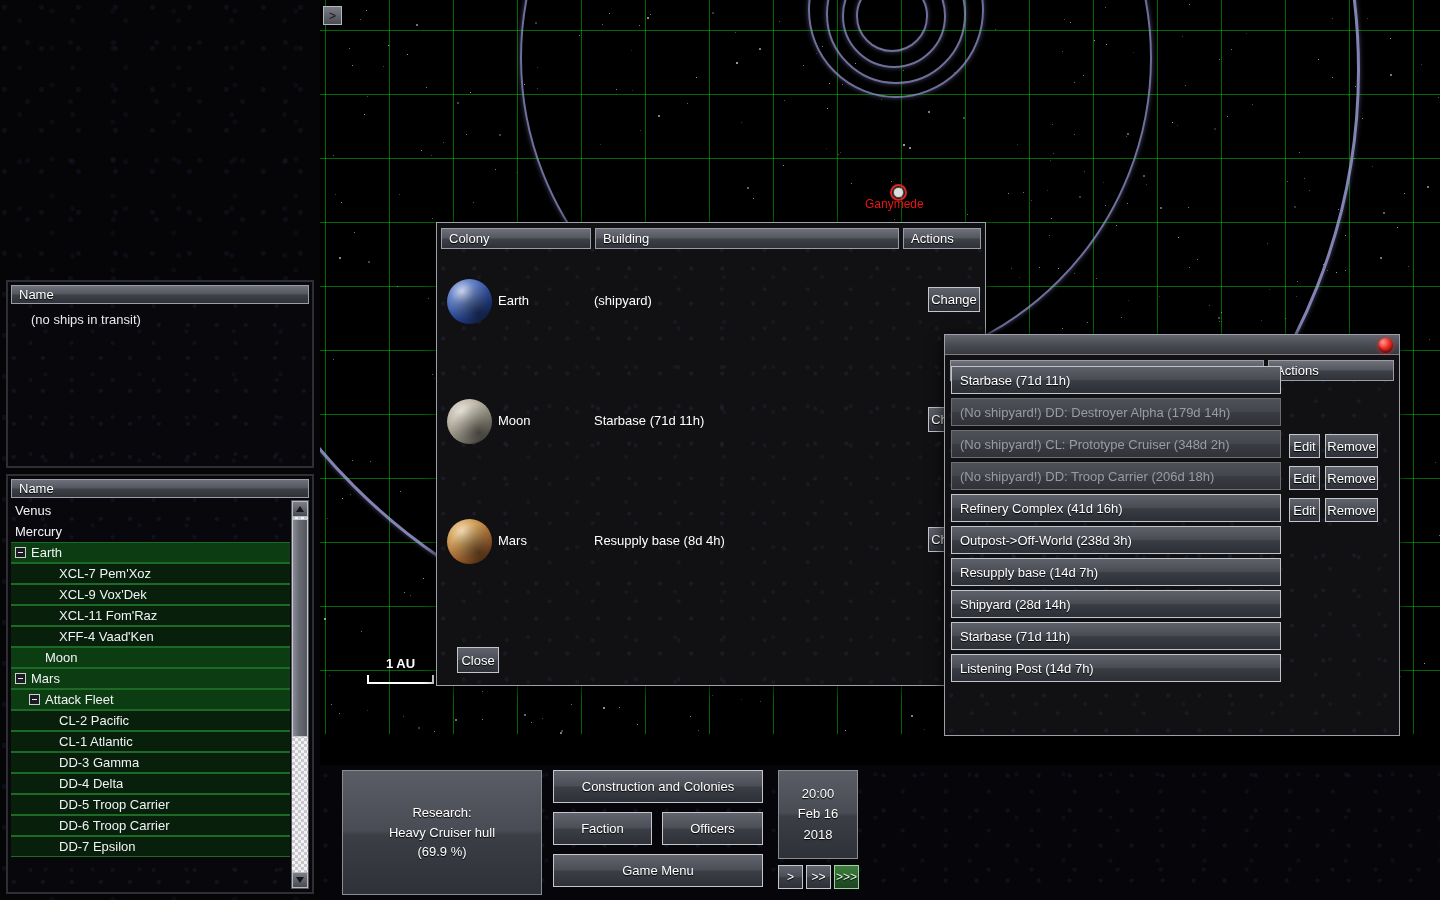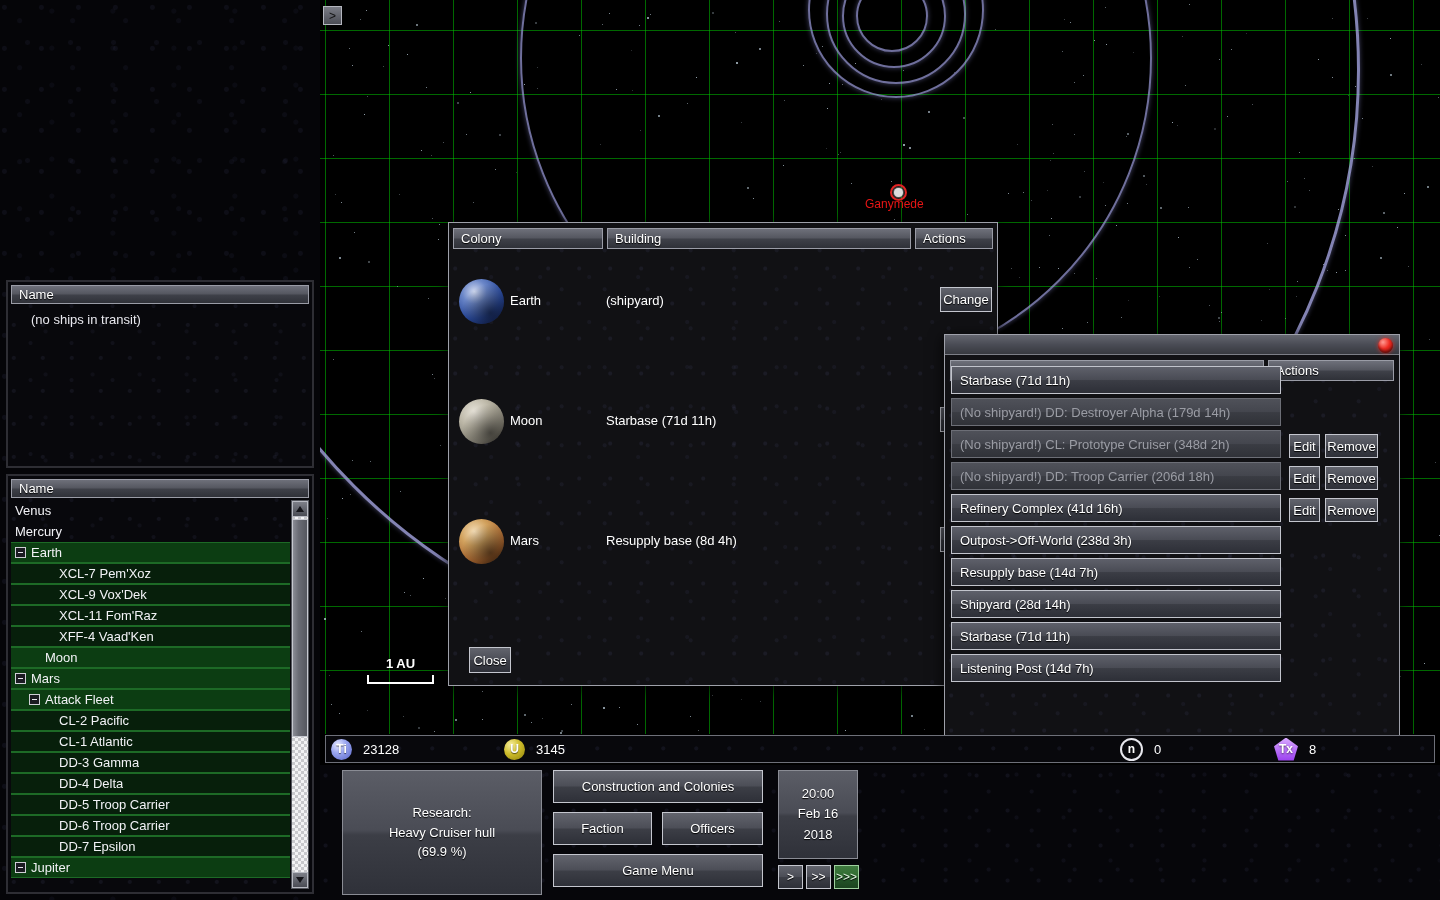--- a/index.html
+++ b/index.html
@@ -170,21 +170,21 @@
   }
   .dlg-head-row { display:flex; gap:4px; padding:4px 4px 0 4px; }
   .dlg-head-cell {
     background:linear-gradient(#6e707a 0%, #54565f 48%, #3f4149 52%, #2f3138 100%);
     border:1px solid #9a9ca6;
     height:21px; display:flex; align-items:center; padding-left:7px;
     font-size:13px; color:#fff; text-shadow:0 1px 1px #000;
   }
 
   
-  #dlg-colony { left:448px; top:222px; width:550px; height:464px; }
+  #dlg-colony { left:436px; top:222px; width:550px; height:464px; }
   #dlg-colony .dlg-head-row { padding-top:5px; }
   .colony-rows { position:absolute; left:5px; right:5px; top:32px; height:375px; }
   .colony-row { position:relative; height:60px; }
   .cr-earth { top:24px; } .cr-moon { top:84px; } .cr-mars { top:144px; }
   .planet-icon {
     position:absolute; left:5px; top:0; width:45px; height:45px; border-radius:50%;
   }
   .pi-earth { background:radial-gradient(circle at 34% 28%, #cfd8ef 0%, #6a86c8 28%, #2a4a9c 62%, #0a1644 100%); }
   .pi-moon  { background:radial-gradient(circle at 34% 28%, #e6e2d8 0%, #bdb8a8 35%, #8b877a 70%, #34322c 100%); }
   .pi-mars  { background:radial-gradient(circle at 34% 28%, #f3dcb6 0%, #d2a25e 32%, #a9662f 68%, #3c1f0d 100%); }
@@ -809,24 +809,20 @@
             </div>
             <div class="trow hl dim" style="padding-left:32px">
               <span class="tlabel" style="margin-left:16px">DD-5 Troop Carrier</span>
             </div>
             <div class="trow hl dim" style="padding-left:32px">
               <span class="tlabel" style="margin-left:16px">DD-6 Troop Carrier</span>
             </div>
             <div class="trow hl dim" style="padding-left:32px">
               <span class="tlabel" style="margin-left:16px">DD-7 Epsilon</span>
             </div>
-            <div class="trow hl" style="padding-left:4px">
-              <span class="exp"></span>
-              <span class="tlabel" style="margin-left:0px">Jupiter</span>
-            </div>
           </div>
         <div class="scrollbar">
           <div class="sb-btn sb-up">
               <span class="sb-arrow"></span>
             </div>
           <div class="sb-thumb"></div>
           <div class="sb-btn sb-down">
               <span class="sb-arrow"></span>
             </div>
         </div>
@@ -922,38 +918,20 @@
         </div>
         <div class="ba-row empty"></div>
         <div class="ba-row empty"></div>
         <div class="ba-row empty"></div>
         <div class="ba-row empty"></div>
         <div class="ba-row empty"></div>
         <div class="ba-row empty"></div>
       </div>
   </div>
 
-  <div class="resbar">
-    <div class="res res-ti">
-      <div class="orb orb-ti">Ti</div>
-      <div class="res-val">23128</div>
-    </div>
-    <div class="res res-u">
-      <div class="orb orb-u">U</div>
-      <div class="res-val">3145</div>
-    </div>
-    <div class="res res-n">
-      <div class="orb orb-n">n</div>
-      <div class="res-val">0</div>
-    </div>
-    <div class="res res-tx">
-      <div class="pent">Tx</div>
-      <div class="res-val">8</div>
-    </div>
-  </div>
 
   <div class="bottombar">
     <div class="research-box">
       <div>Research:</div>
       <div>Heavy Cruiser hull</div>
       <div>(69.9 %)</div>
     </div>
 
     <div class="mid-btns">
       <div class="btn b-cc">Construction and Colonies</div>

